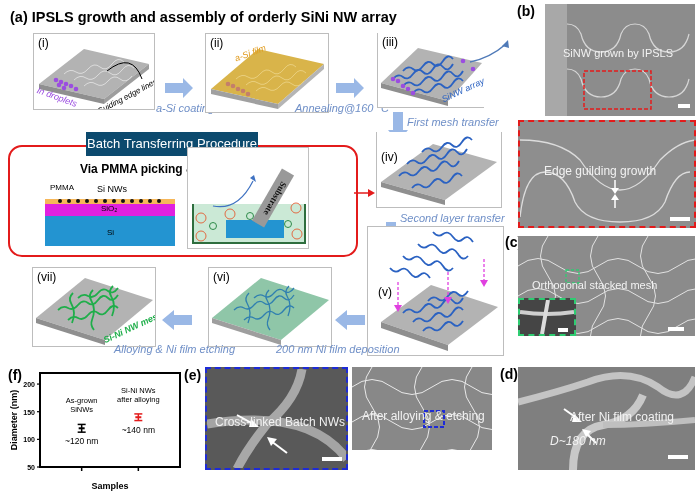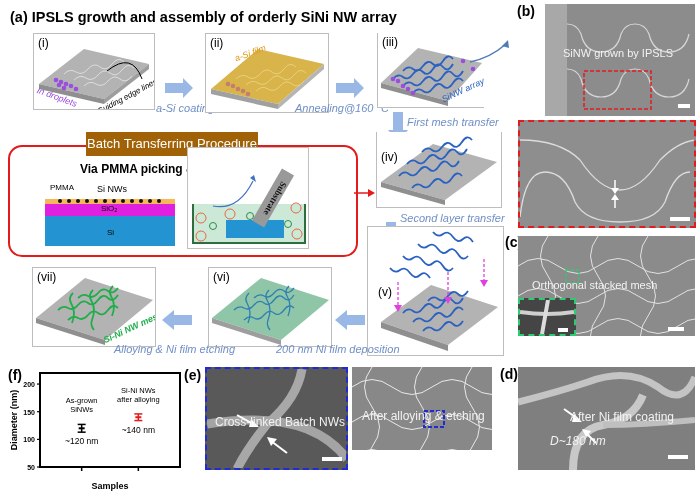--- a/index.html
+++ b/index.html
@@ -7,21 +7,21 @@
   .abs{position:absolute;}
   .title{left:10px;top:9px;font-size:14.5px;font-weight:bold;white-space:nowrap;}
   .plabel{font-weight:bold;font-size:14px;}
   .panel{position:absolute;border:1px solid #bdbdbd;background:#fff;overflow:hidden;}
   .roman{position:absolute;left:4px;top:2px;font-size:12px;}
   .step{position:absolute;font-size:11px;font-style:italic;color:#6f8fc7;white-space:nowrap;}
   .sem{position:absolute;background:#8a8a8a;overflow:hidden;}
   .semlabel{position:absolute;color:#f2f2f2;font-size:11px;white-space:nowrap;margin-top:40px;}
   .scalebar{position:absolute;height:4px;background:#fff;}
   .batch{left:8px;top:145px;width:346px;height:108px;border:2.5px solid #e31b1b;border-radius:14px;}
-  .batch-tab{left:86px;top:132px;width:172px;height:24px;background:#a16207;color:#fff;font-size:13px;text-align:center;line-height:24px;}
+  .batch-tab{left:86px;top:132px;width:172px;height:24px;background:#0c4a6e;color:#fff;font-size:13px;text-align:center;line-height:24px;}
   svg{display:block;}
 </style>
 </head>
 <body>
 
 <div class="abs title">(a) IPSLS growth and assembly of orderly SiNi NW array</div>
 
 <div class="panel" style="left:33px;top:33px;width:120px;height:75px;">
   <span class="roman">(i)</span>
   <svg width="120" height="75">
@@ -125,20 +125,21 @@
 
 <div class="sem" style="left:518px;top:120px;width:178px;height:108px;background:#8e8e8e;border:2px dashed #e31b1b;box-sizing:border-box;">
   <svg class="abs" style="left:0;top:0;" width="178" height="108">
     <path d="M0,18 q40,0 60,20 q20,30 40,30 q20,0 40,-30 q20,-20 38,-20" fill="none" stroke="#dcdcdc" stroke-width="1.3"></path>
     <path d="M0,95 q5,-45 25,-45 q20,0 30,30 q10,20 45,20 q35,0 45,-20 q10,-30 25,-30" fill="none" stroke="#dcdcdc" stroke-width="1.3"></path>
     <line x1="95" y1="58" x2="95" y2="70" stroke="#fff" stroke-width="1.5"></line>
     <polygon points="91,66 99,66 95,72" fill="#fff"></polygon>
     <line x1="95" y1="86" x2="95" y2="74" stroke="#fff" stroke-width="1.5"></line>
     <polygon points="91,78 99,78 95,72" fill="#fff"></polygon>
   </svg>
+  <span class="semlabel" style="left:24px;top:2px;font-size:12px;">Edge guilding growth</span>
   <span class="semlabel" style="left:102px;top:68px;font-style:italic;font-size:16px;">D~120 nm</span>
   <div class="scalebar" style="left:150px;top:95px;width:20px;"></div>
 </div>
 
 <div class="abs batch"></div>
 <div class="abs batch-tab">Batch Transferring Procedure</div>
 <div class="abs" style="left:80px;top:162px;font-size:12px;font-weight:bold;white-space:nowrap;">Via PMMA picking &amp; releasing</div>
 
 <div class="abs" style="left:45px;top:199px;width:130px;height:5px;background:#f6b75a;"></div>
 <div class="abs" style="left:45px;top:204px;width:130px;height:12px;background:#e020e0;"></div>

